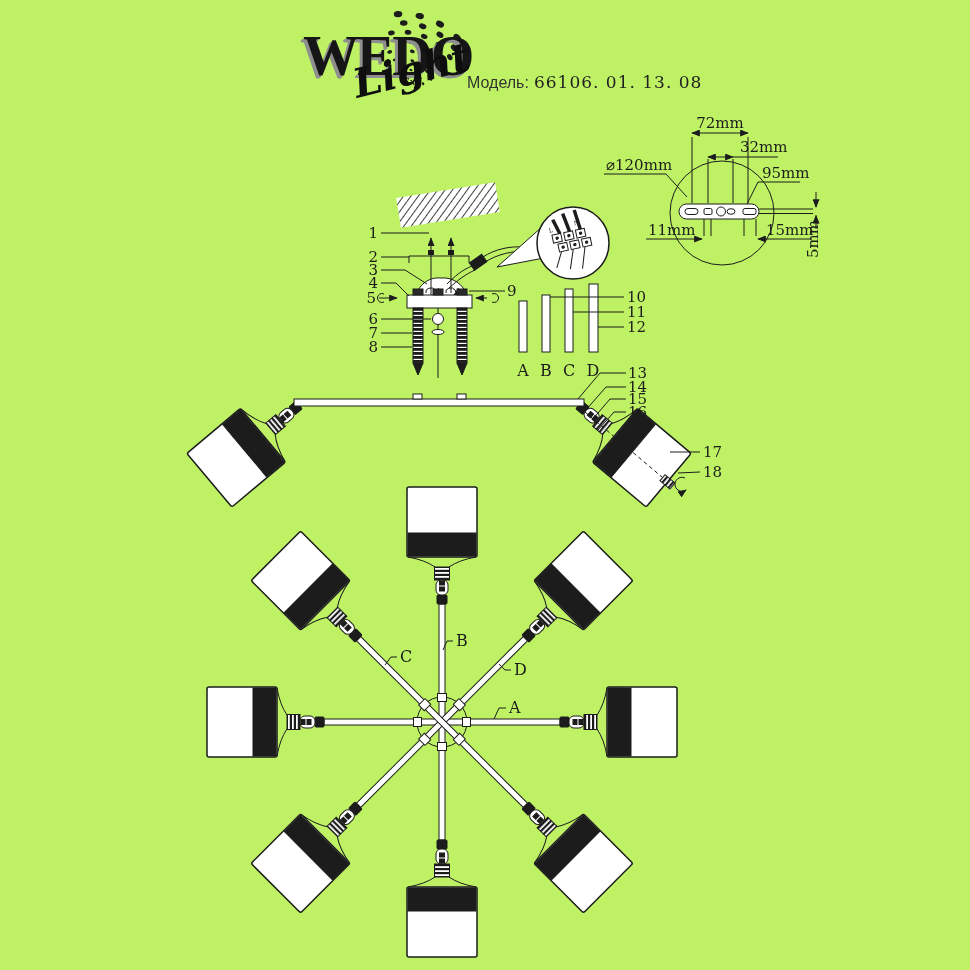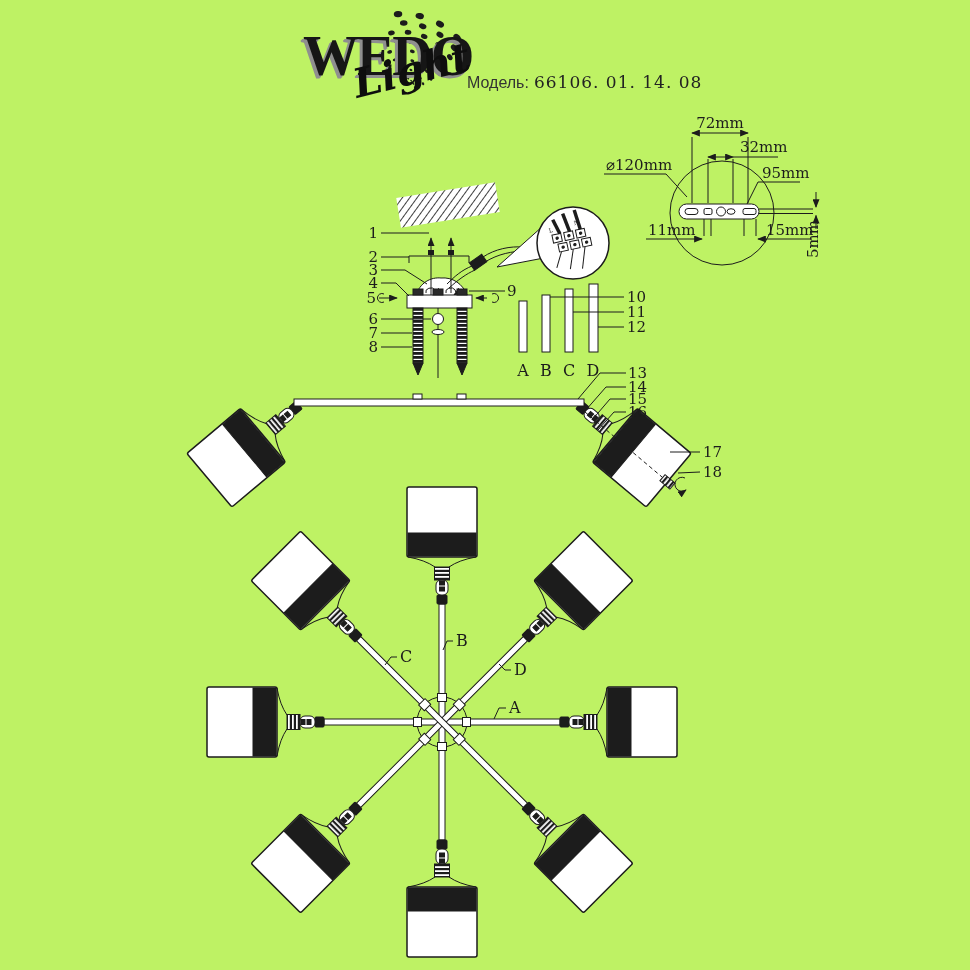--- a/index.html
+++ b/index.html
@@ -70,21 +70,21 @@
       <ellipse cx="5.430339521455457" cy="28.971215361290632" rx="3.35" ry="2.412" transform="rotate(-10.5 5.430339521455457 28.971215361290632)" fill="#1c1c1c"></ellipse>
       <ellipse cx="14.980031755538016" cy="73.04007466146933" rx="1.1" ry="0.792" transform="rotate(-4.5 14.980031755538016 73.04007466146933)" fill="#1c1c1c"></ellipse>
       <ellipse cx="12.558441769114921" cy="64.27085650690697" rx="1.55" ry="1.1159999999999999" transform="rotate(-9.000000000000014 12.558441769114921 64.27085650690697)" fill="#1c1c1c"></ellipse>
       <ellipse cx="8.763193720466933" cy="55.856532467672025" rx="2" ry="1.44" transform="rotate(-13.499999999999986 8.763193720466933 55.856532467672025)" fill="#1c1c1c"></ellipse>
       <ellipse cx="3.6393202250021055" cy="47.957739348193854" rx="2.45" ry="1.764" transform="rotate(-18 3.6393202250021055 47.957739348193854)" fill="#1c1c1c"></ellipse>
     </svg>
   <div class="wedo">WEDO</div>
   <div class="light-script">Light</div>
   <div class="model-line">
     <span class="model-label">Модель:</span>
-    <span class="model-number">66106. 01. 14. 08</span>
+    <span class="model-number">66106. 01. 13. 08</span>
   </div>
 
   <svg id="artwork" width="970" height="970" viewBox="0 0 970 970">
     <defs>
       <marker id="ar" viewBox="0 0 10 8" refX="9" refY="4" markerWidth="9" markerHeight="7" orient="auto-start-reverse">
         <path d="M0,0 L10,4 L0,8 z" fill="#1c1c1c"></path>
       </marker>
       <pattern id="hatch" width="6" height="6" patternUnits="userSpaceOnUse" patternTransform="rotate(45)">
         <rect width="6" height="6" fill="#fff"></rect>
         <line x1="0" y1="0" x2="0" y2="6" stroke="#1c1c1c" stroke-width="1.7"></line>

